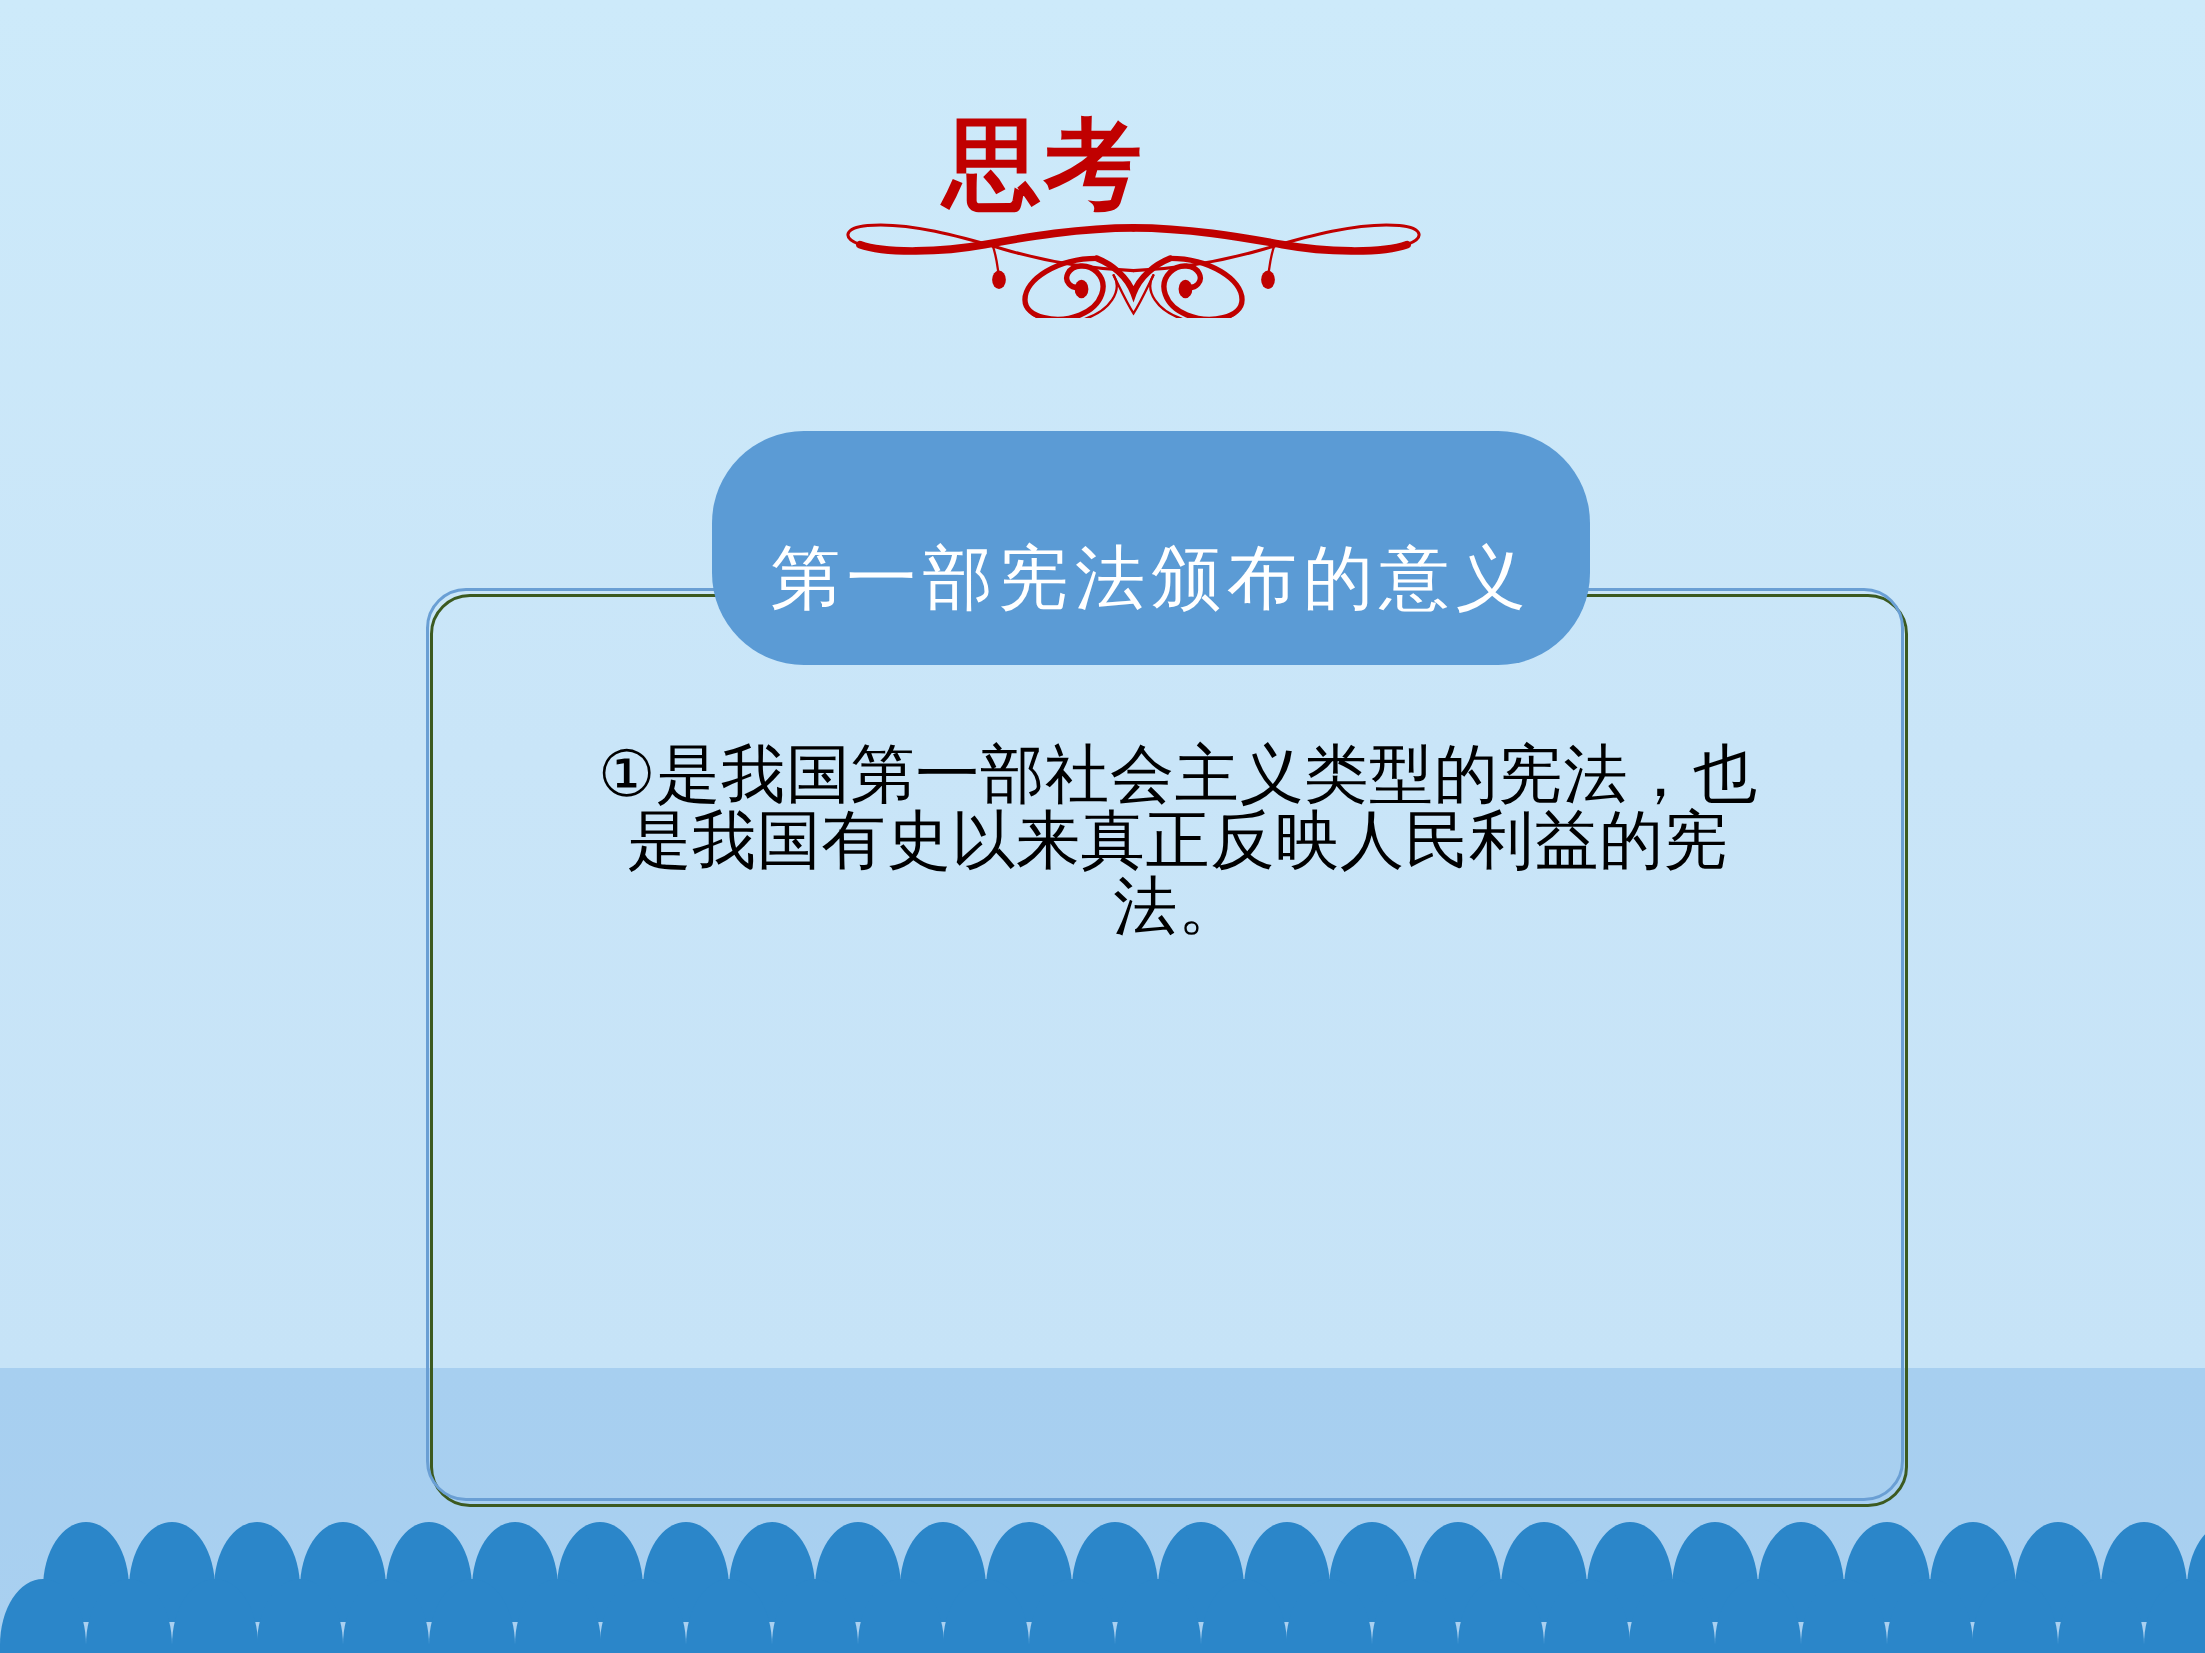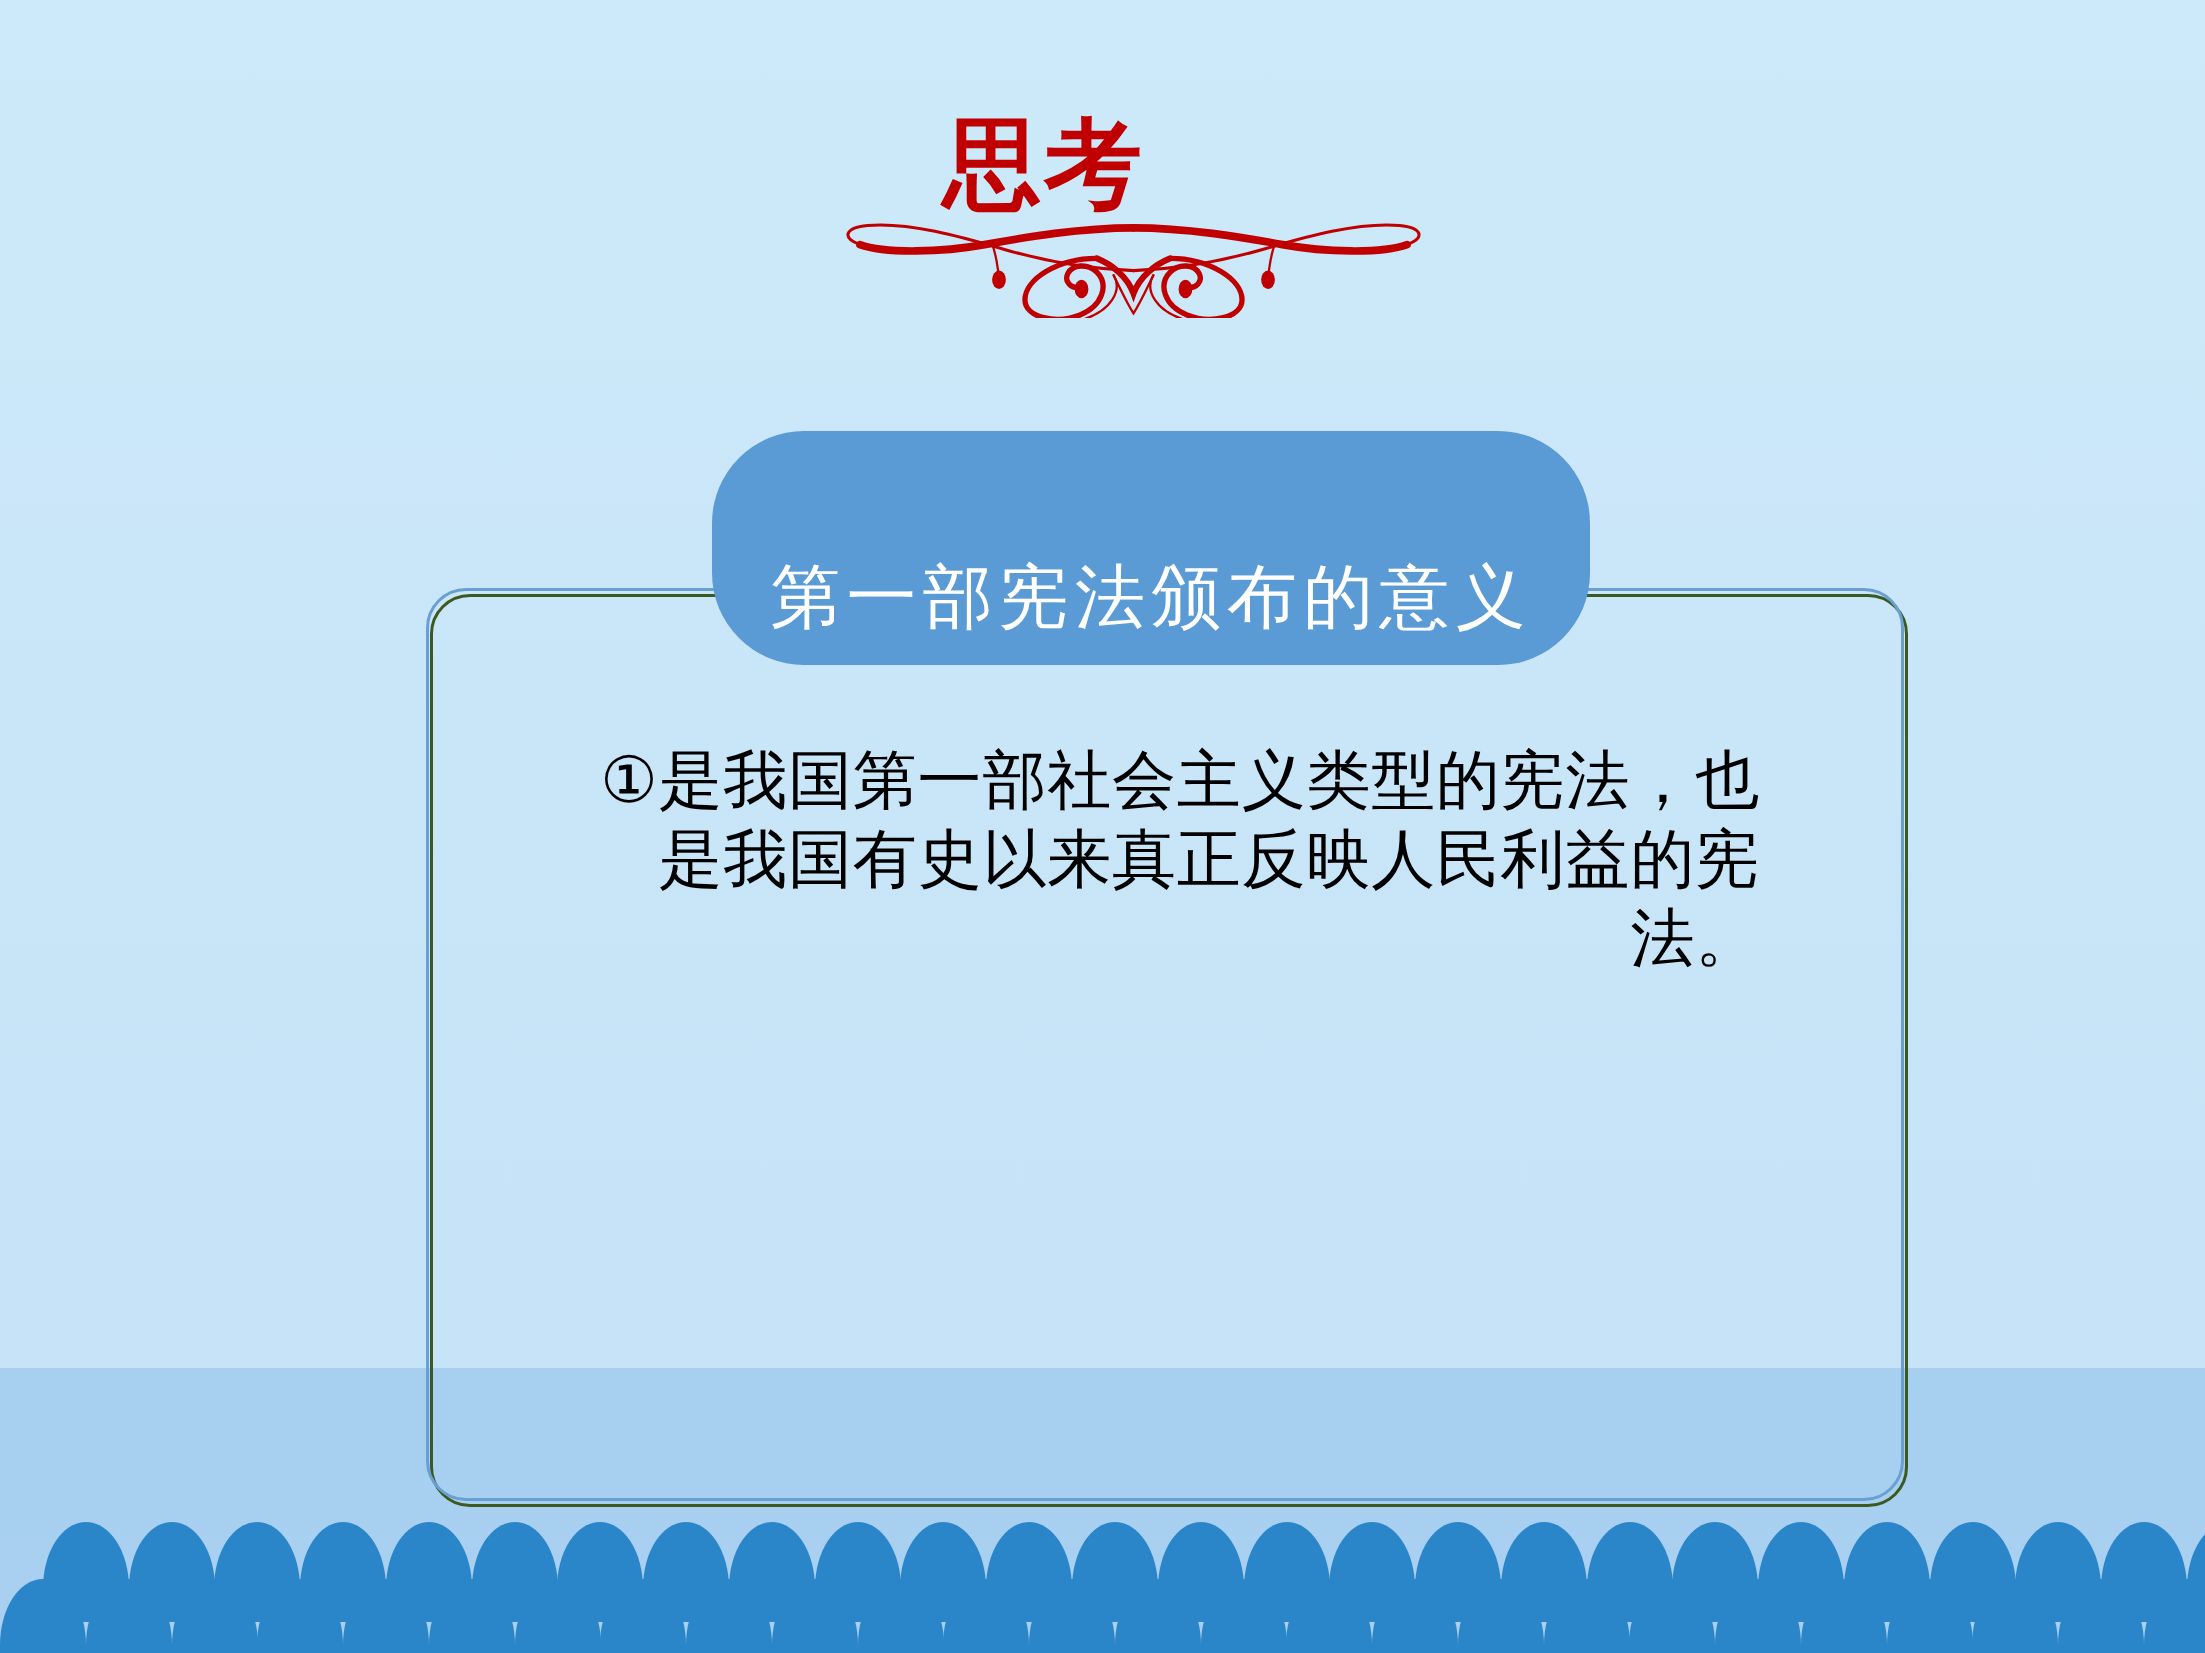--- a/index.html
+++ b/index.html
@@ -86,37 +86,37 @@
     display:flex;
     align-items:flex-end;
     justify-content:center;
   }
   .pill-label{
     font-family:"Liberation Serif", serif;
     font-size:70px;
     line-height:1;
     color:#ffffff;
     letter-spacing:6.1px;
-    padding-bottom:32px;
+    padding-bottom:51px;
     white-space:nowrap;
   }
 
   
   .body-text{
     position:absolute;
     left:596px; top:741px;
     width:1164px;
   }
   .para{
     font-family:"DejaVu Sans", sans-serif;
     font-size:64px;
-    line-height:79px;
+    line-height:66px;
     color:#000000;
     letter-spacing:0.8px;
-    text-align:right;
+    text-align:center;
   }
 </style>
 </head>
 <body>
 
 <div id="slide">
 
   <div class="bg-upper"></div>
   <div class="bg-lower"></div>
 

